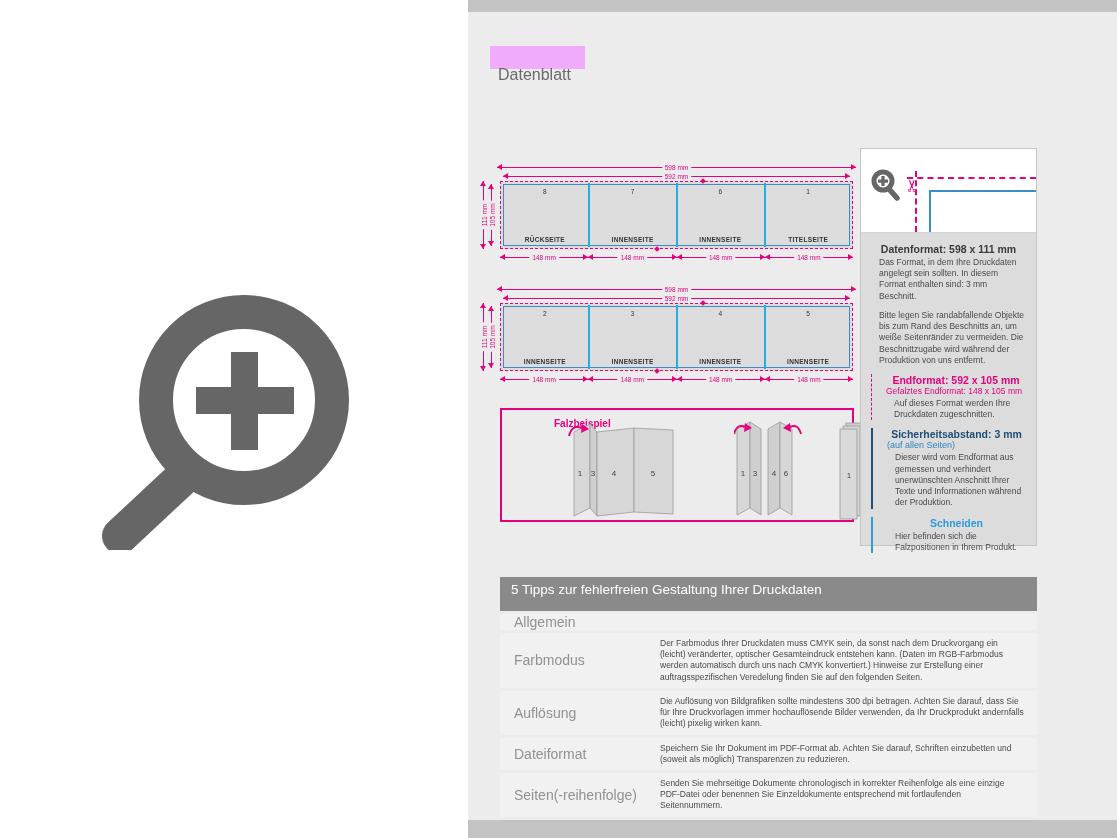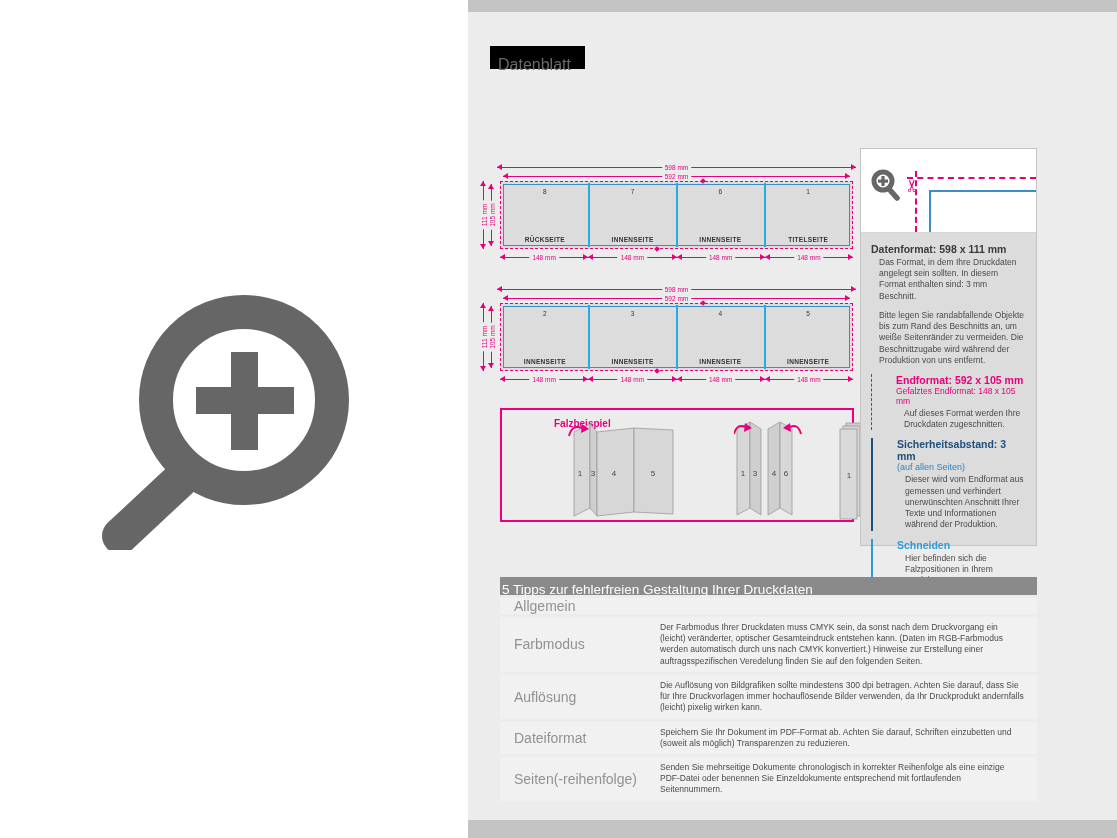--- a/index.html
+++ b/index.html
@@ -20,22 +20,22 @@
 
   
   .left-area{position:absolute;left:0;top:0;width:468px;height:838px;background:#fff;}
   .big-zoom{position:absolute;left:100px;top:290px;}
 
   
   .panel{position:absolute;left:468px;top:0;width:649px;height:838px;background:var(--panelbg);}
   .top-strip{position:absolute;left:0;top:0;width:100%;height:12px;background:#c3c3c3;}
   .footer-strip{position:absolute;left:0;bottom:0;width:100%;height:18px;background:#c3c3c3;}
 
-  .tab{position:absolute;left:22px;top:46px;height:23px;background:#000000;color:#6a6a6a;
-       font-size:16px;line-height:23px;padding:7px 14px 0 8px;}
+  .tab{position:absolute;left:22px;top:46px;height:23px;background:#f0abfc;color:#6a6a6a;
+       font-size:16px;line-height:23px;padding:17px 14px 0 8px;}
   .header-bar{position:absolute;left:4px;top:68px;width:305px;height:36px;background:var(--barGray);
        color:#fff;text-align:right;}
   .header-title{font-size:17px;line-height:20px;padding:2px 16px 0 0;font-weight:400;}
   .header-sub{font-size:8.5px;line-height:11px;color:#efefef;padding-right:8px;}
 
   
   .dbox{position:absolute;left:32px;width:353px;height:68px;background:var(--boxfill);
         border:1px dashed var(--mag);
         box-shadow:inset 0 0 0 2px var(--boxfill), inset 0 0 0 3px var(--blueend);}
   .fold{position:absolute;top:1px;bottom:1px;width:2px;background:var(--cyan);}
@@ -74,37 +74,37 @@
   .sidebar{position:absolute;left:392px;top:148px;width:177px;height:398px;background:#dcdcdc;
            border:1px solid #c5c5c5;}
   .preview{position:absolute;left:0;top:0;width:100%;height:84px;background:#fff;border-bottom:1px solid #d5d5d5;}
   .dash-v{position:absolute;left:54px;top:22px;bottom:0;border-left:2px dashed var(--mag);}
   .dash-h{position:absolute;left:46px;top:28px;right:0;border-top:2px dashed var(--mag);}
   .blue-v{position:absolute;left:68px;top:41px;bottom:0;border-left:2px solid var(--blueend);}
   .blue-h{position:absolute;left:68px;top:41px;right:0;border-top:2px solid var(--blueend);}
   .scissors{position:absolute;left:44px;top:26px;color:var(--mag);font-size:17px;
             transform:rotate(-90deg);}
   .side-text{position:absolute;left:0;top:85px;right:0;bottom:0;padding:9px 10px;}
-  .side-h{font-size:10.5px;font-weight:bold;color:#3a3a3a;}
+  .side-h{font-size:10.5px;font-weight:bold;color:#3a3a3a;text-align:center;}
   .side-p{font-size:8.5px;line-height:1.32;color:var(--txt);margin:2px 0 8px 8px;}
-  .blk{padding-left:24px;margin-bottom:8px;}
+  .blk{padding-left:14px;margin-bottom:8px;}
   .blk-end{border-left:1px dashed var(--mag);}
   .blk-end .side-h{color:var(--mag);}
   .blk-end .sub{font-size:8.5px;color:var(--mag);}
   .blk-safe{border-left:2px solid var(--navy);}
   .blk-safe .side-h{color:var(--navy);}
   .blk-safe .sub{font-size:9px;color:#2e86c1;}
   .blk-falz{border-left:2px solid var(--falzblue);}
   .blk-falz .side-h{color:var(--falzblue);}
   .blk .side-p{margin-bottom:0;}
 
   
   .tips{position:absolute;left:32px;top:577px;width:537px;}
-  .tips-header{height:18px;background:var(--barGray);color:#fff;font-size:13.5px;
-               line-height:26px;padding-left:2px;}
+  .tips-header{height:34px;background:var(--barGray);color:#fff;font-size:13.5px;
+               line-height:26px;padding-left:11px;}
   .tip-row{display:flex;background:#f1f1f1;margin-top:3px;align-items:center;}
   .tip-label{width:160px;flex:0 0 160px;padding-left:14px;font-size:14px;color:#919191;}
   .tip-text{flex:1;font-size:8.5px;line-height:1.32;color:var(--txt);padding:5px 12px 5px 0;}
 
   svg text{font-family:"Liberation Sans",sans-serif;}
 </style>
 </head>
 <body>
 
 <div id="screen">

